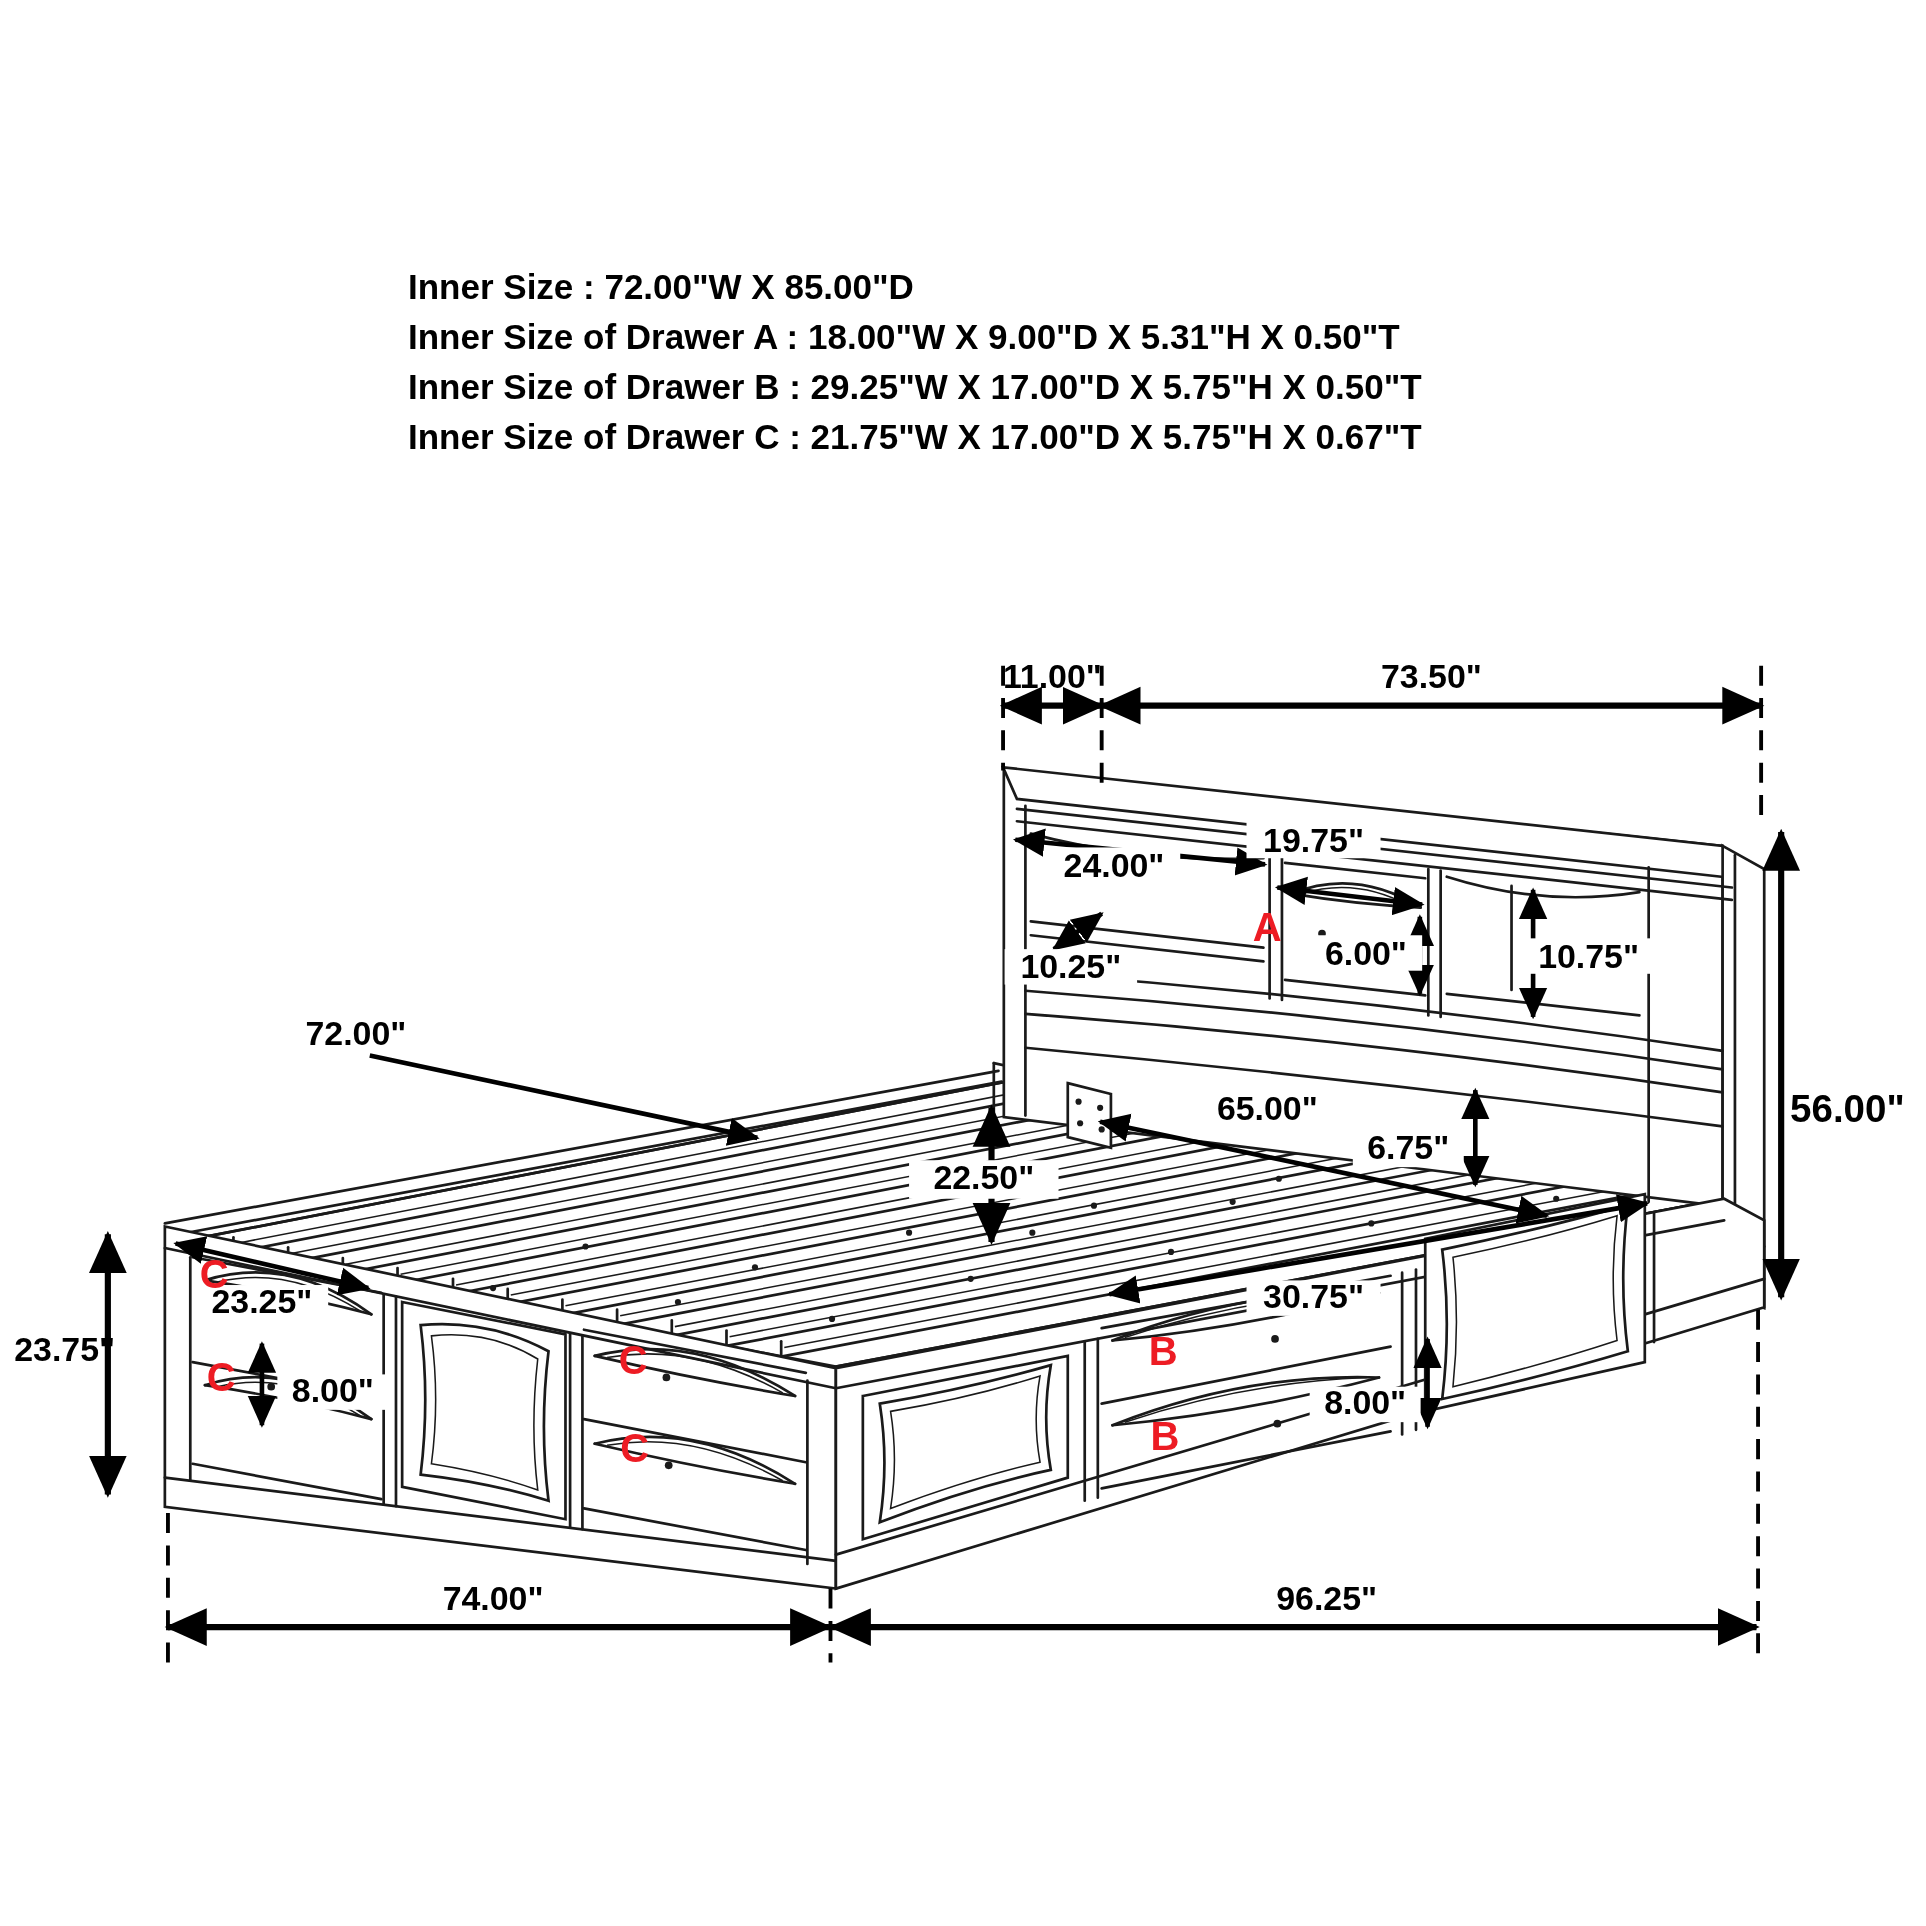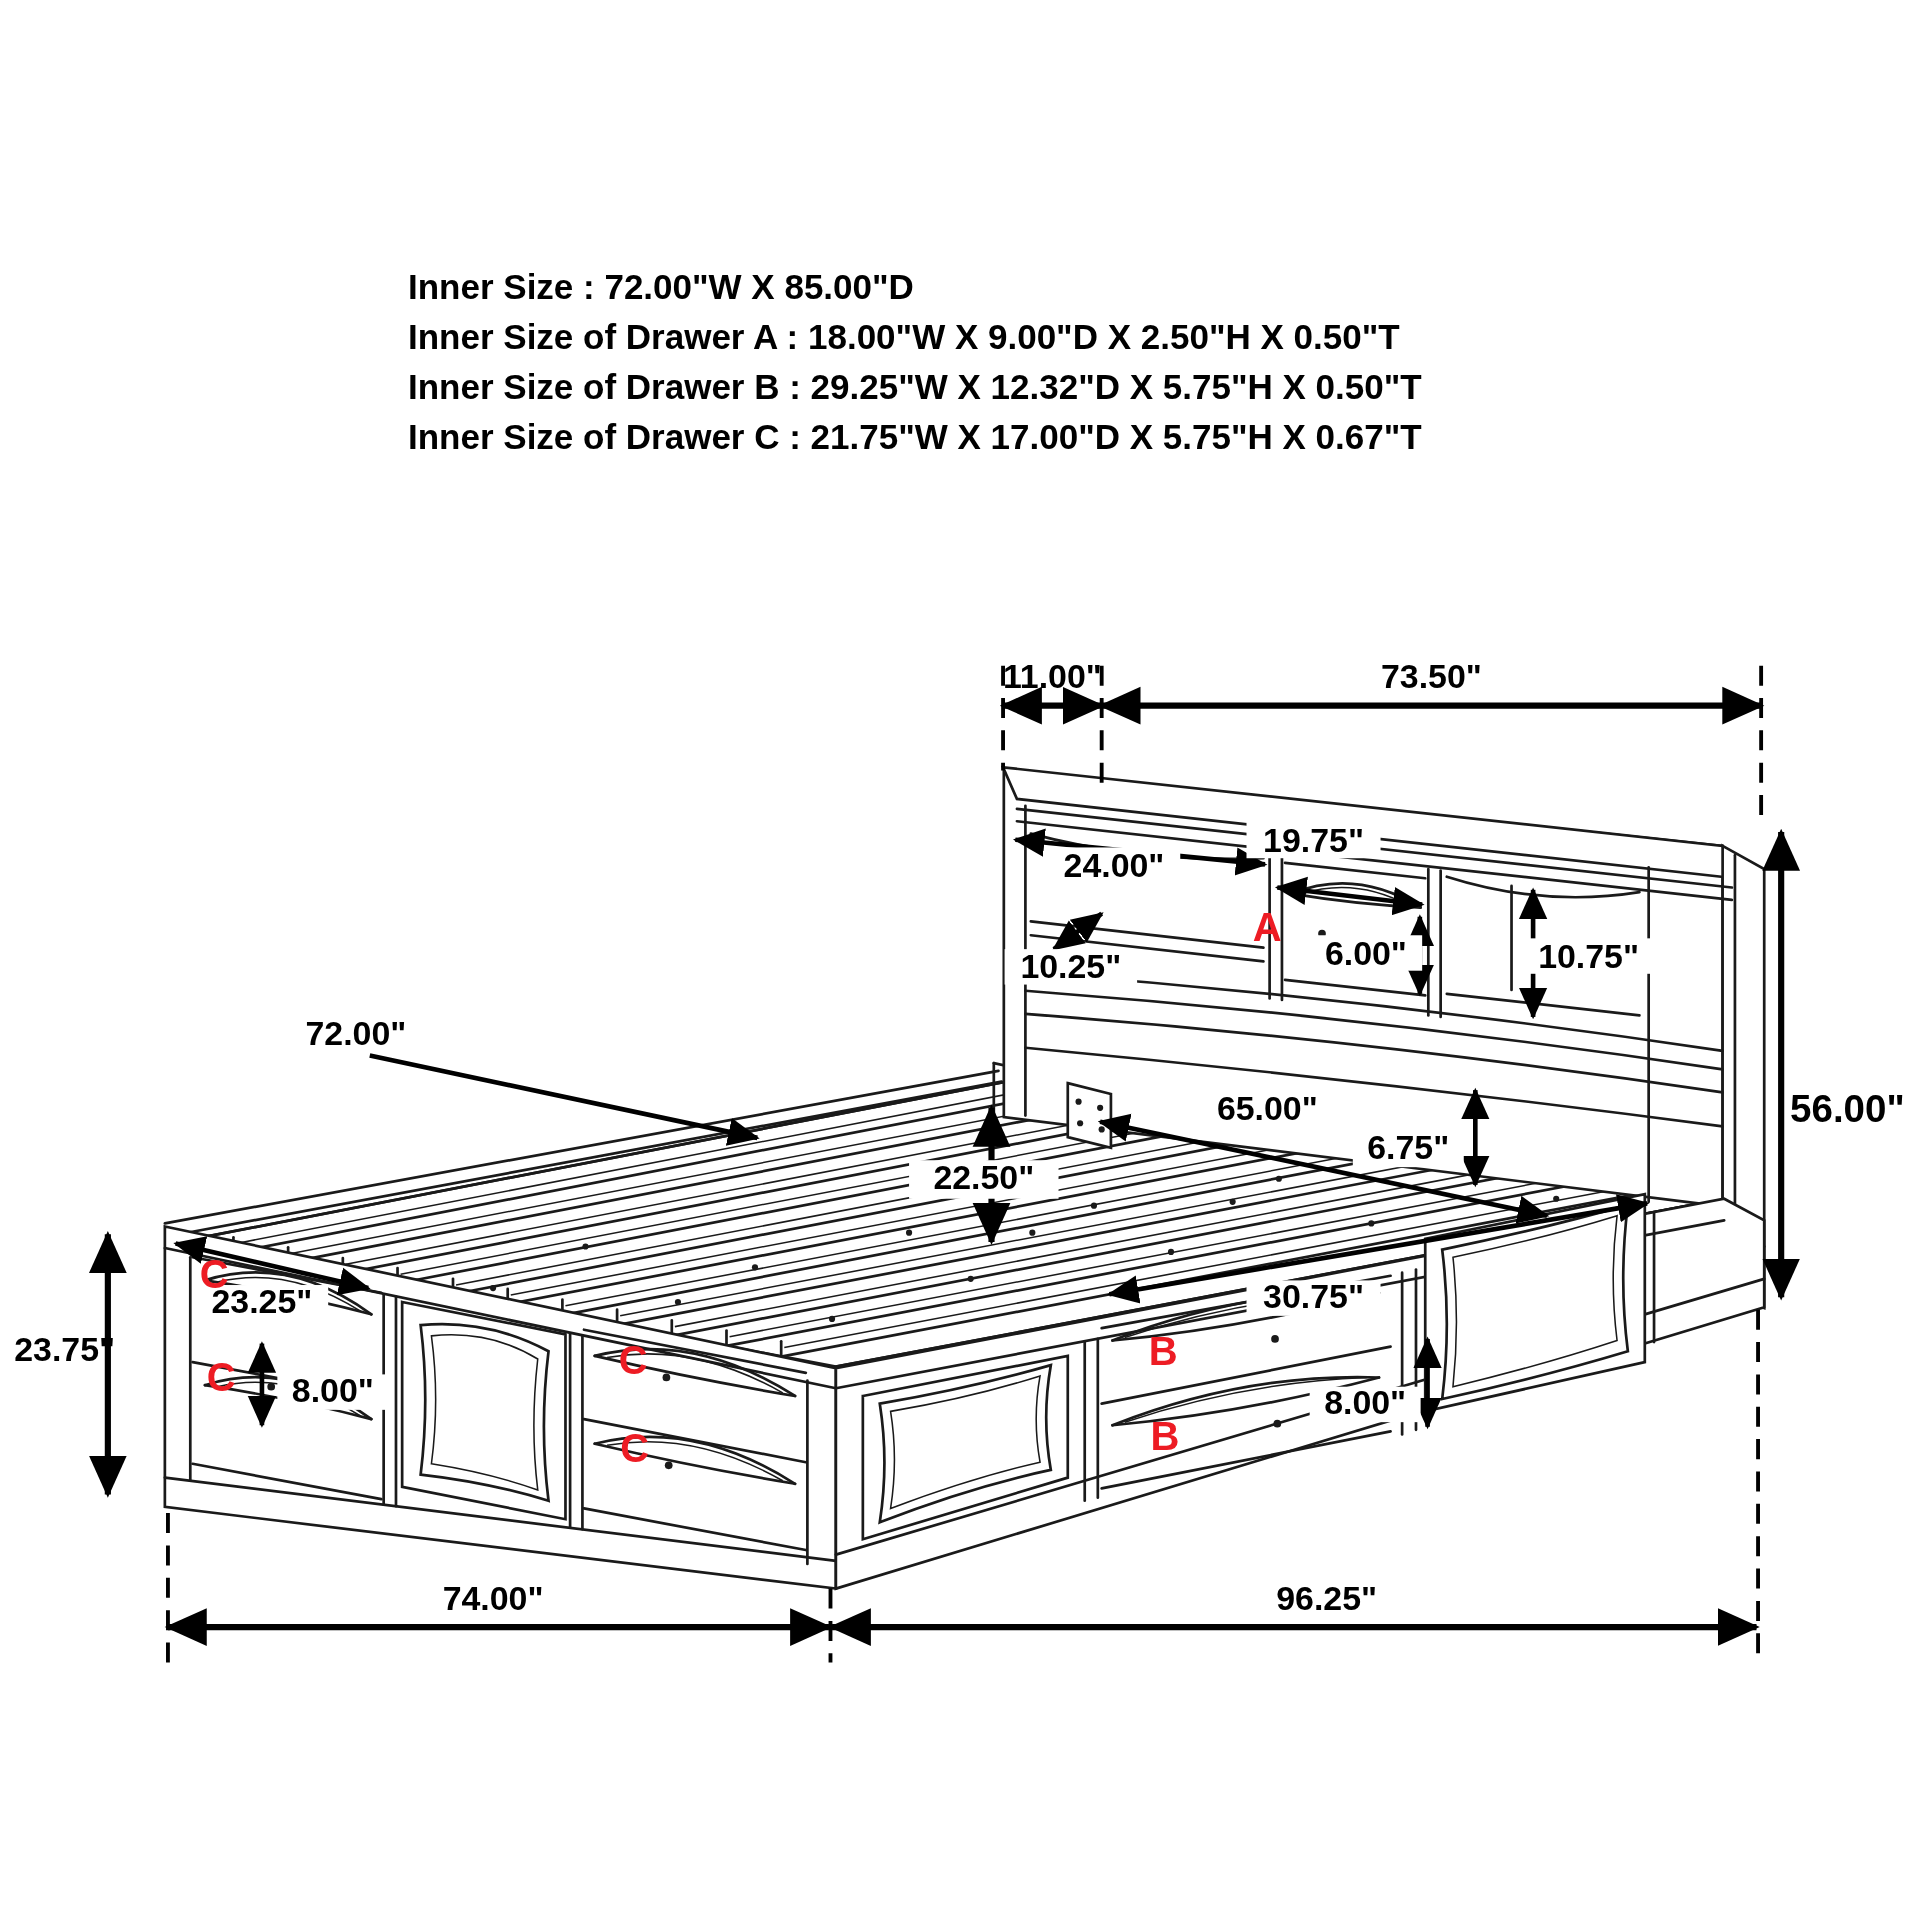--- a/index.html
+++ b/index.html
@@ -20,22 +20,22 @@
   .bg{fill:#ffffff;stroke:none;}
   .dot{fill:#1a1a1a;stroke:none;}
 </style>
 </head>
 <body>
 
 <div class="page">
 
   <div class="spec-header">
     <div class="line">Inner Size : 72.00"W X 85.00"D</div>
-    <div class="line">Inner Size of Drawer A : 18.00"W X 9.00"D X 2.50"H X 0.50"T</div>
-    <div class="line">Inner Size of Drawer B : 29.25"W X 12.32"D X 5.75"H X 0.50"T</div>
+    <div class="line">Inner Size of Drawer A : 18.00"W X 9.00"D X 5.31"H X 0.50"T</div>
+    <div class="line">Inner Size of Drawer B : 29.25"W X 17.00"D X 5.75"H X 0.50"T</div>
     <div class="line">Inner Size of Drawer C : 21.75"W X 17.00"D X 5.75"H X 0.67"T</div>
   </div>
 
   <svg width="1926" height="1926" viewBox="0 0 2500 2500">
     <defs>
       <marker id="arr" viewBox="0 0 8 8" refX="7.2" refY="4" markerWidth="7" markerHeight="7" orient="auto-start-reverse" markerUnits="strokeWidth">
         <path d="M0,0.5 L7.8,4 L0,7.5 Z" fill="#000"></path>
       </marker>
     </defs>
 

